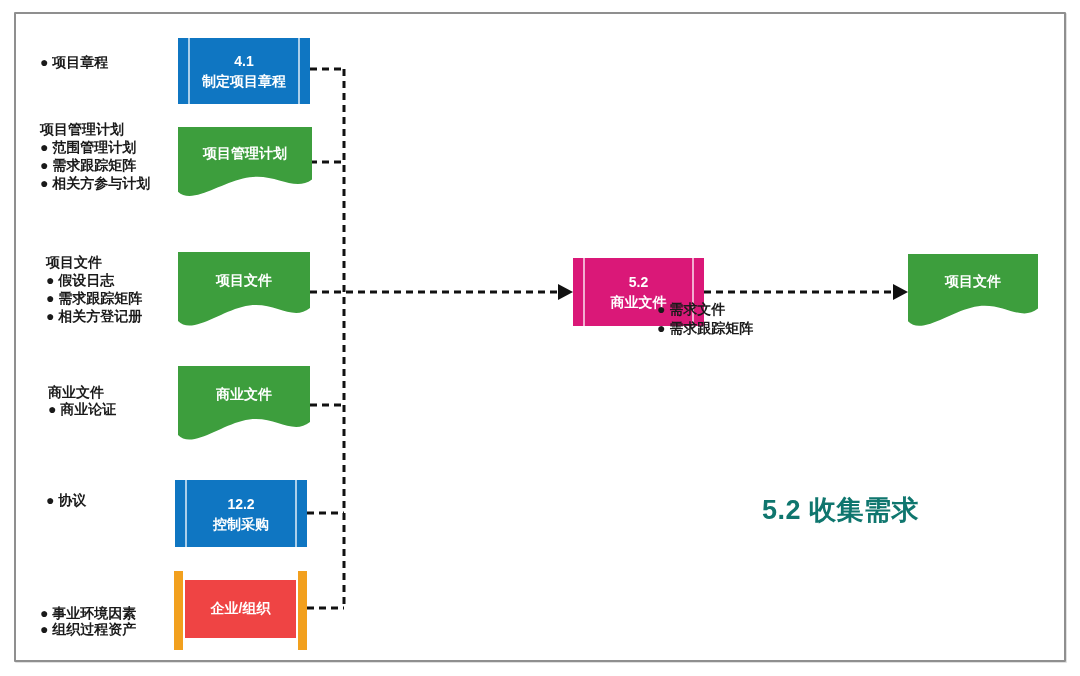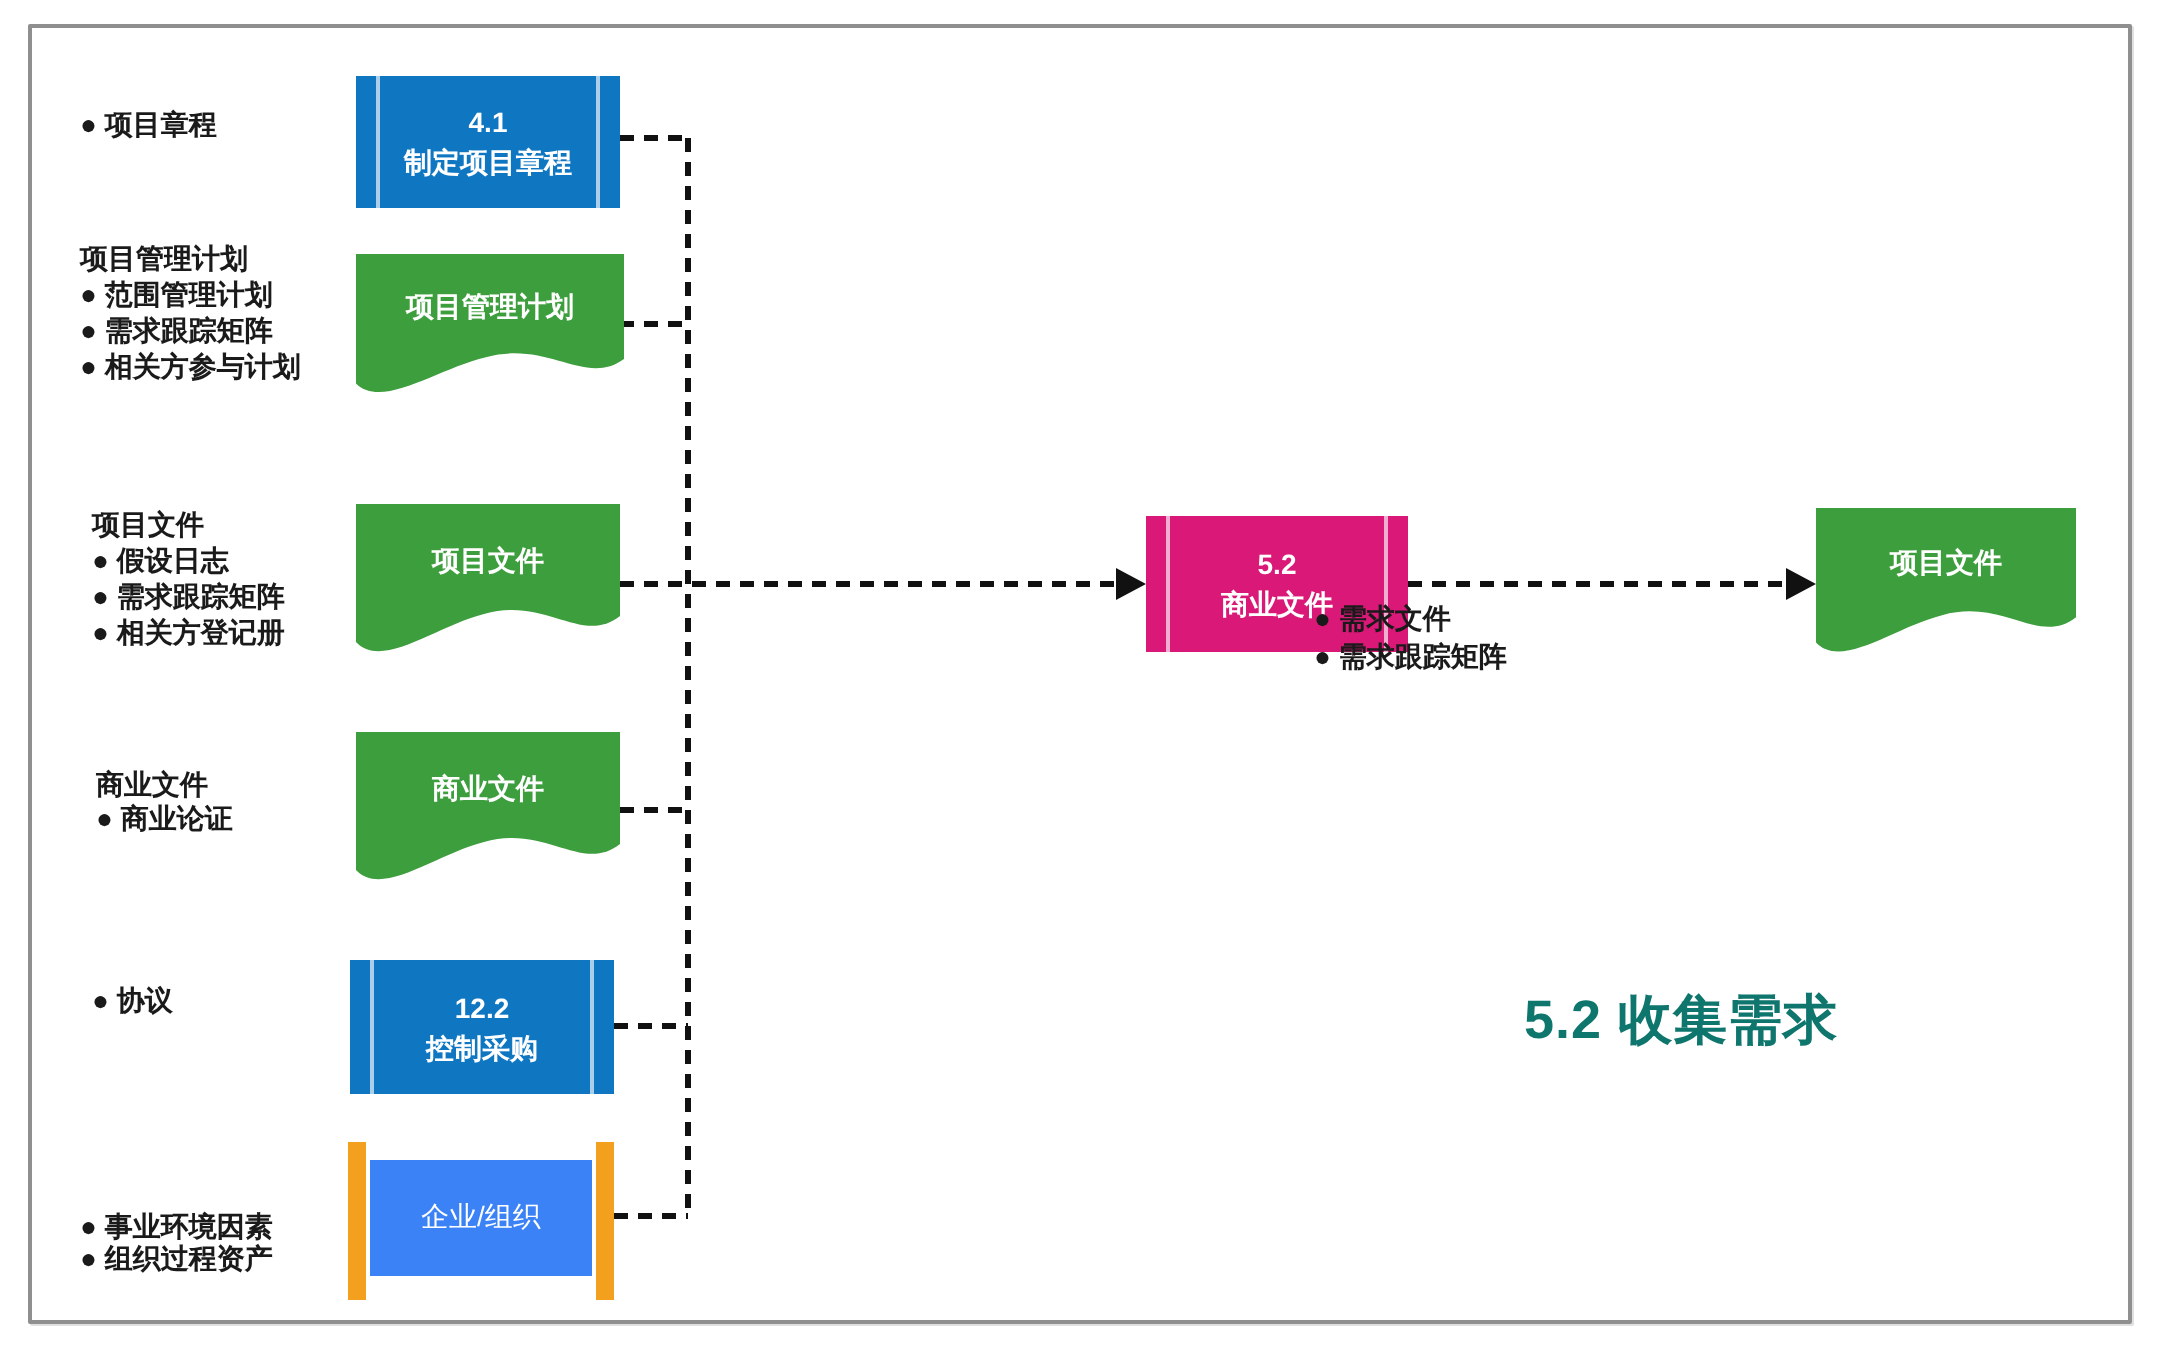--- a/index.html
+++ b/index.html
@@ -35,23 +35,23 @@
   .doc .dtext{
     position:absolute;left:0;top:0;width:100%;height:72%;
     display:flex;align-items:center;justify-content:center;
     color:#ffffff;font-size:14px;font-weight:700;text-align:center;
   }
   
   .org{position:absolute;}
   .org .bar{position:absolute;top:0;bottom:0;width:9px;background:#f2a01e;}
   .org .bar.bl{left:0;} .org .bar.br{right:0;}
   .org .orgbody{
-    position:absolute;left:11px;right:11px;top:9px;bottom:12px;background:#3b82f6;
+    position:absolute;left:11px;right:11px;top:9px;bottom:12px;background:#ef4444;
     display:flex;align-items:center;justify-content:center;
-    color:#ffffff;font-size:14px;font-weight:400;text-align:center;
+    color:#ffffff;font-size:14px;font-weight:700;text-align:center;
   }
   .caption{position:absolute;font-size:27px;font-weight:800;color:#0f766e;white-space:nowrap;letter-spacing:.5px;}
 </style>
 </head>
 <body>
 
 <div class="canvas">
 
   <div class="frame"></div>
 

